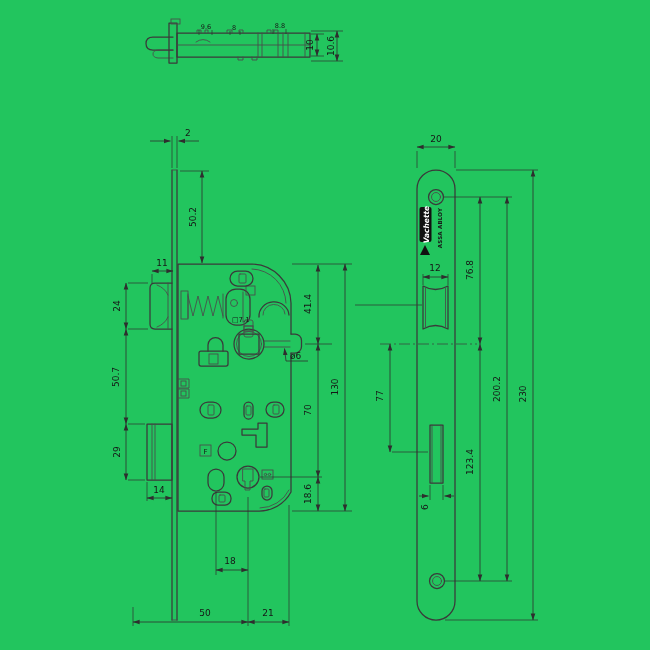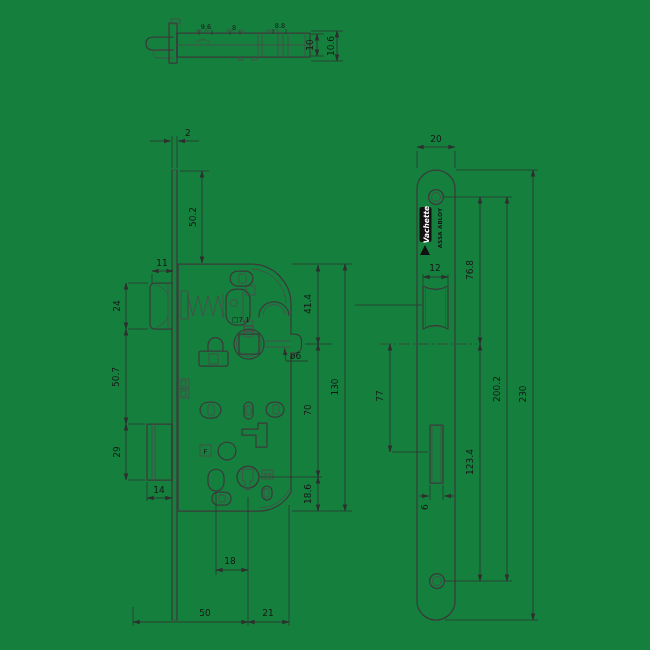--- a/index.html
+++ b/index.html
@@ -1,17 +1,17 @@
 <!DOCTYPE html>
 <html><head>
 <meta charset="utf-8">
 <title>Mortise Lock Technical Drawing</title>
 <style>
   html,body{margin:0;padding:0;background:#ffffff;}
-  .stage{width:650px;height:650px;position:relative;background:#15803d;overflow:hidden;}
+  .stage{width:650px;height:650px;position:relative;background:#22c55e;overflow:hidden;}
   svg{display:block;}
   .ln{stroke:#3a3a3a;stroke-width:1.25;fill:none;stroke-linecap:round;stroke-linejoin:round;}
   .th{stroke:#4a4a4a;stroke-width:0.85;fill:none;stroke-linecap:round;}
   .dim{stroke:#2e2e2e;stroke-width:0.8;fill:none;}
   .ext{stroke:#2e2e2e;stroke-width:0.7;fill:none;}
   .cl{stroke:#3a3a3a;stroke-width:0.7;fill:none;stroke-dasharray:11 3 2 3;}
   text{fill:#161616;font-family:"DejaVu Sans","Liberation Sans",sans-serif;font-size:9px;}
   .sm{font-size:6.5px;}
   .xs{font-size:7px;}
   .mid{text-anchor:middle;}

